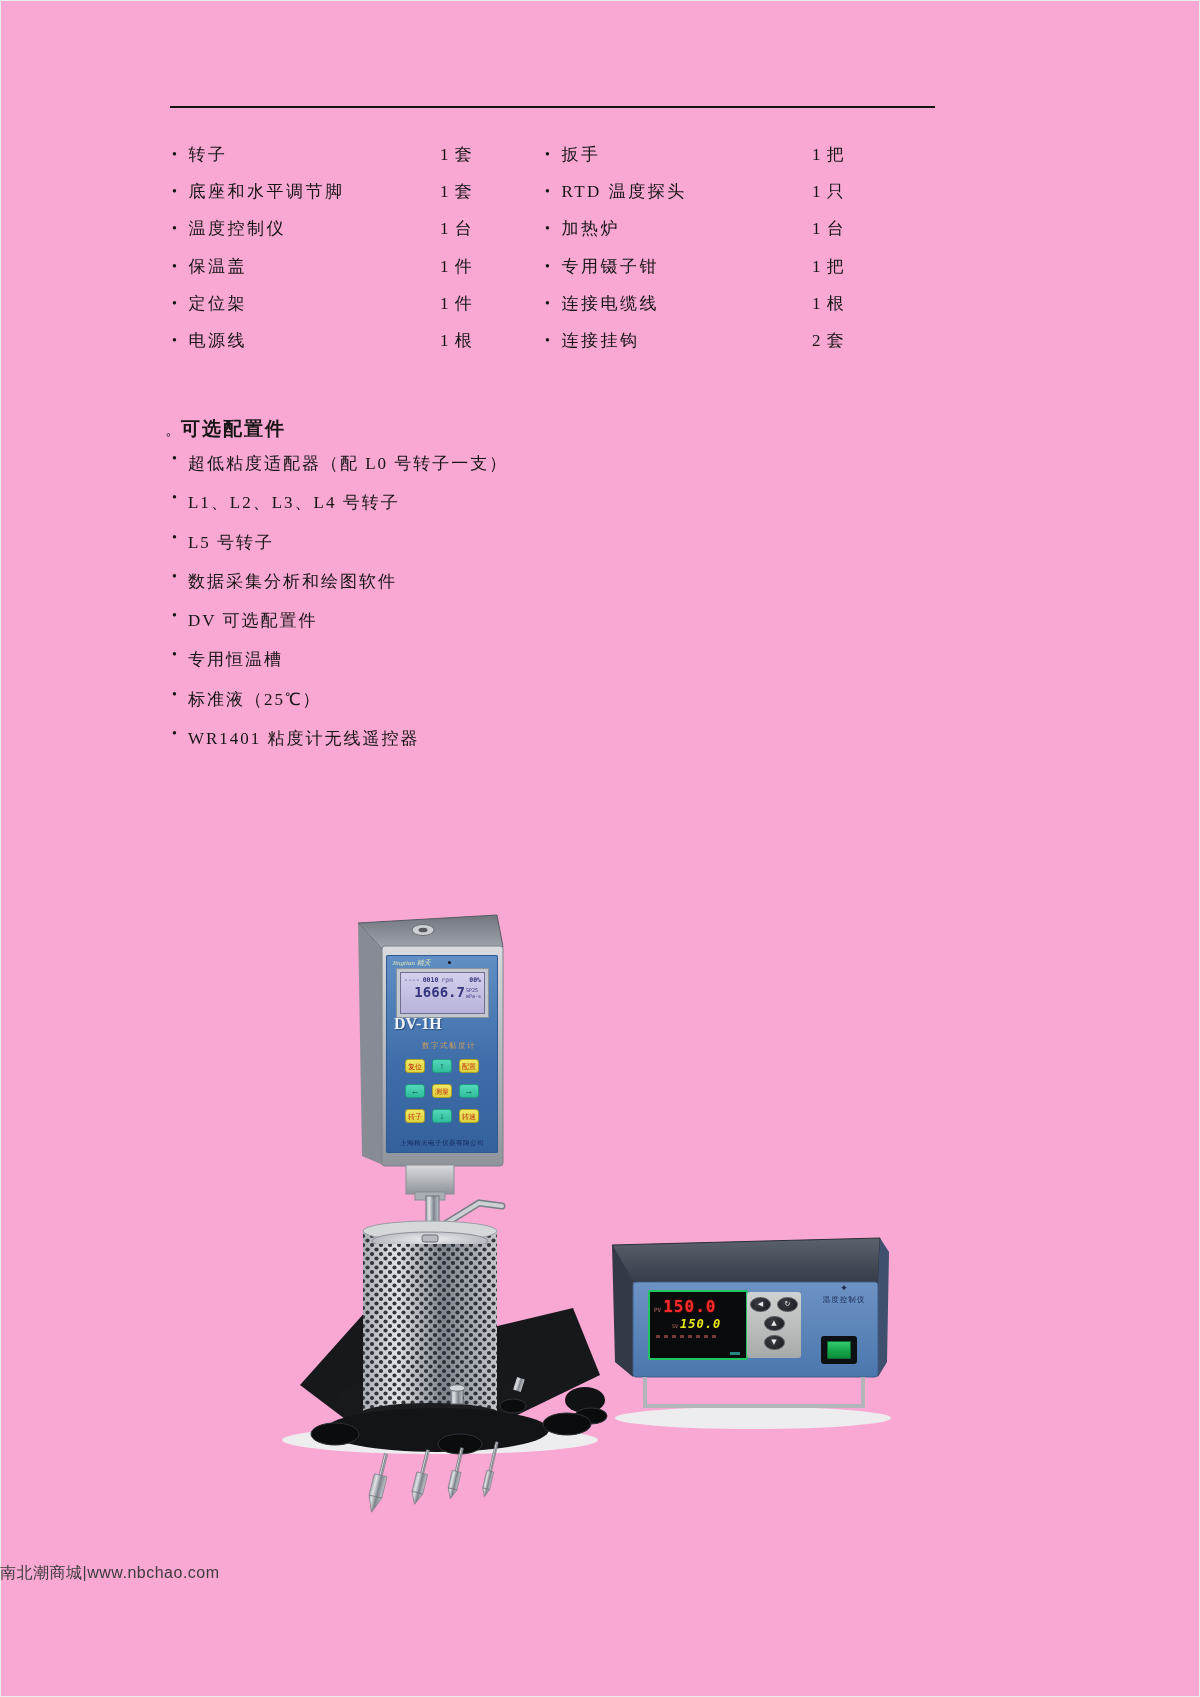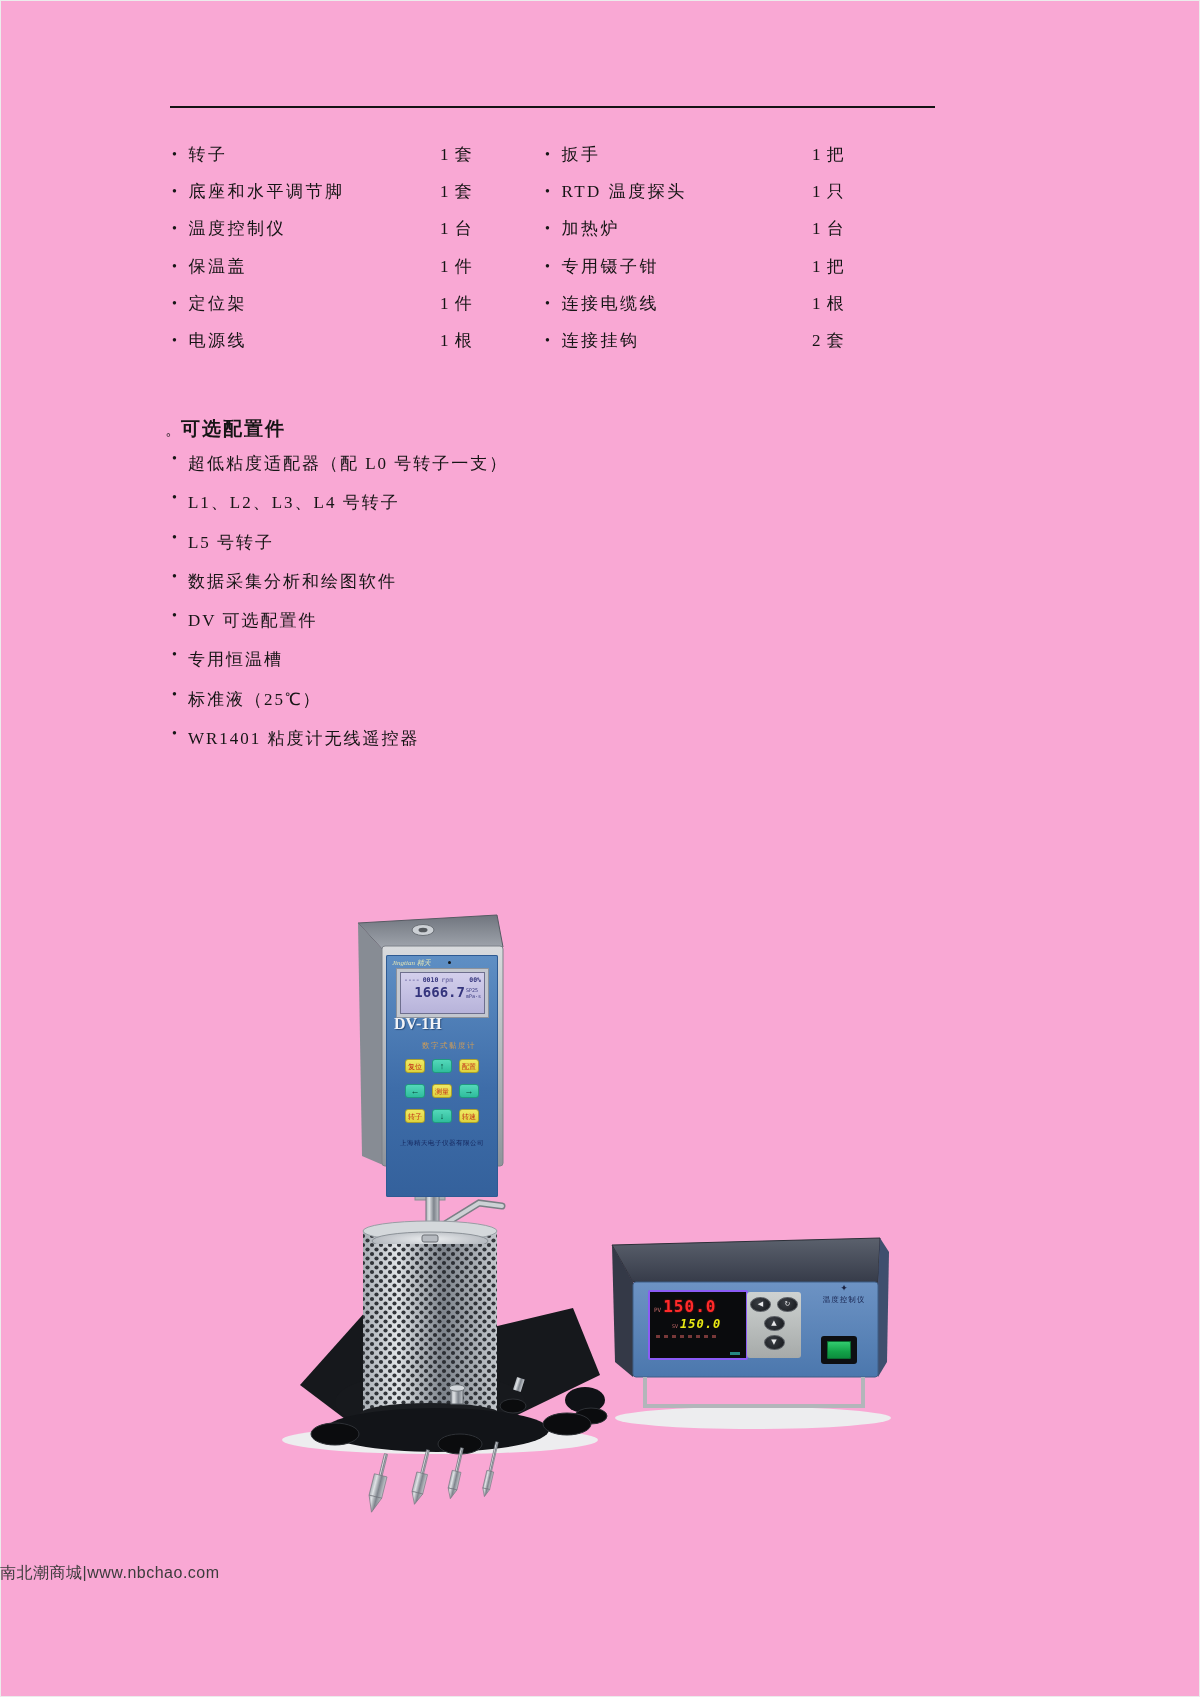--- a/index.html
+++ b/index.html
@@ -28,21 +28,21 @@
   .optional .oline{height:39.3px;display:flex;align-items:flex-start;}
 
   .std-head{position:absolute;left:170px;top:793px;font-size:21px;font-weight:bold;letter-spacing:1px;}
 
   
   .photo{position:absolute;left:255px;top:840px;width:640px;height:710px;}
   .photo svg{position:absolute;left:0;top:0;}
 
   
   .vpanel{
-    position:absolute;left:131px;top:115px;width:112px;height:242px;
+    position:absolute;left:131px;top:115px;width:112px;height:198px;
     background:linear-gradient(180deg,#5f8fc4 0%,#3e6da9 55%,#34619c 100%);
     border-radius:2px;box-shadow:inset 0 0 0 1px #2e5a92;
   }
   .vbrand{position:absolute;left:6px;top:3px;font-style:italic;font-size:7px;color:#e6e6b4;
     font-family:"Liberation Serif",serif;white-space:nowrap;}
   .vdot{position:absolute;left:62px;top:6px;width:3px;height:3px;border-radius:50%;background:#101418;}
   .vlcd{
     position:absolute;left:14px;top:17px;width:83px;height:40px;
     background:linear-gradient(180deg,#d3cfec 0%,#b7b3da 100%);
     border:1px solid #6e6f8e;box-shadow:0 0 0 3px #c3c7cf,0 0 0 4px #8d929b;
@@ -61,21 +61,21 @@
     grid-template-columns:repeat(3,20px);grid-auto-rows:14px;column-gap:7px;row-gap:11px;}
   .vkey{border-radius:3px;font-size:7px;display:flex;align-items:center;justify-content:center;
     font-family:"Liberation Sans",sans-serif;line-height:1;}
   .vkey.y{background:linear-gradient(180deg,#efe964,#ddd33e);color:#c22a18;border:1px solid #a9a02c;}
   .vkey.t{background:linear-gradient(180deg,#54d8ba,#2fbd9c);color:#064436;border:1px solid #1f9a7e;font-size:9px;font-weight:bold;}
   .vcompany{position:absolute;left:0;top:184px;width:112px;text-align:center;font-size:6.5px;
     color:#14255c;letter-spacing:0.5px;white-space:nowrap;}
 
   
   .cdisplay{position:absolute;left:393px;top:450px;width:96px;height:66px;background:#0a0b0d;
-    border:2px solid #8b5cf6;border-radius:2px;font-family:"DejaVu Sans Mono",monospace;}
+    border:2px solid #22c55e;border-radius:2px;font-family:"DejaVu Sans Mono",monospace;}
   .cdisplay .pvrow{display:flex;align-items:baseline;padding:5px 4px 0 4px;}
   .cdisplay .pvlab{font-size:6px;color:#c76a6a;margin-right:2px;}
   .cdisplay .pv{font-size:16px;font-weight:bold;color:#ff2a2a;letter-spacing:1px;
     text-shadow:0 0 2px #a01010;}
   .cdisplay .svrow{display:flex;align-items:baseline;padding:1px 4px 0 22px;}
   .cdisplay .svlab{font-size:5px;color:#c76a6a;margin-right:2px;}
   .cdisplay .sv{font-size:12px;font-weight:bold;color:#eaea14;letter-spacing:1px;font-style:italic;}
   .cdisplay .inds{margin:4px 0 0 6px;width:64px;height:3px;opacity:.85;
     background:repeating-linear-gradient(90deg,#8a4040 0 4px,transparent 4px 8px);}
   .cdisplay .mark{position:absolute;right:6px;bottom:3px;width:10px;height:3px;background:#2aa8a0;opacity:.8;}

